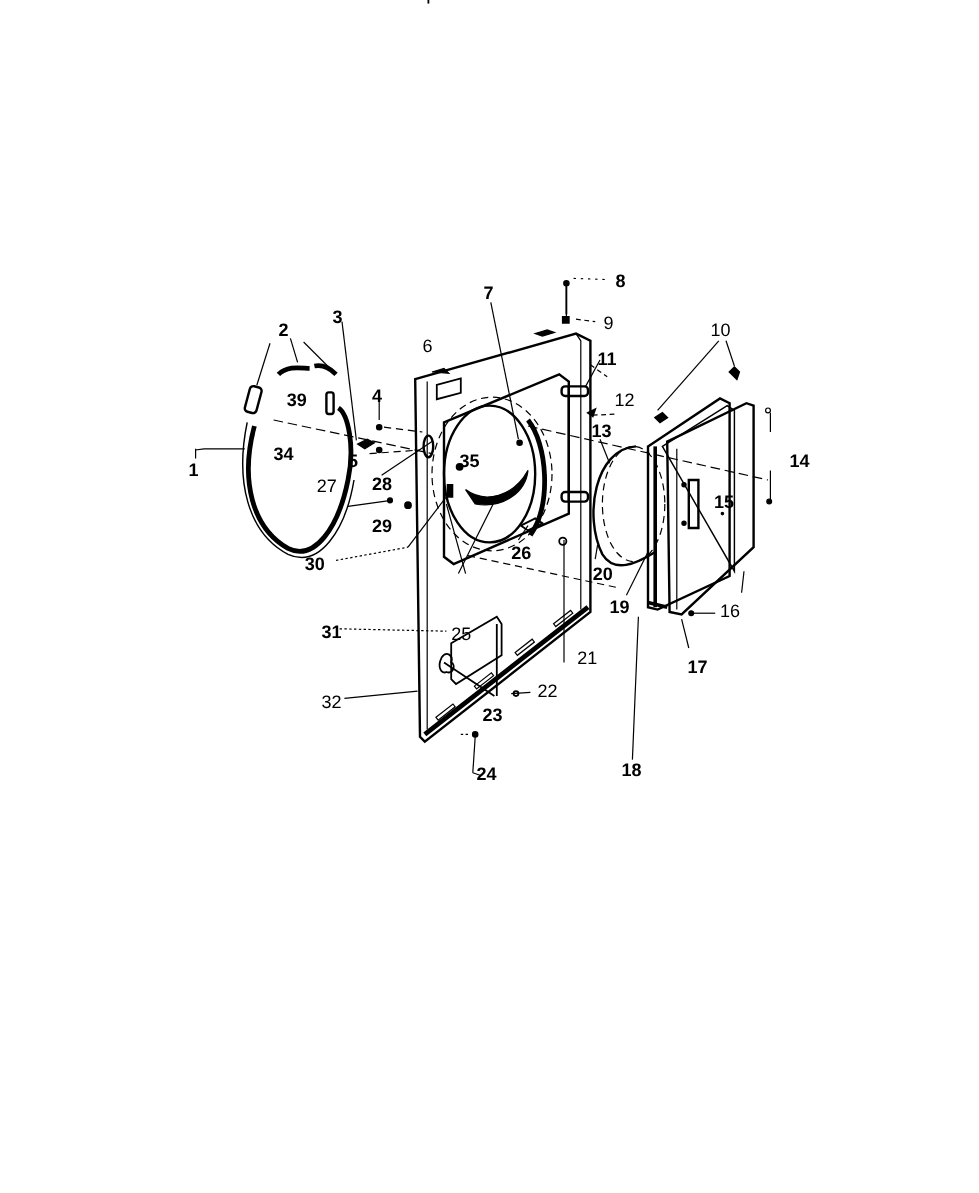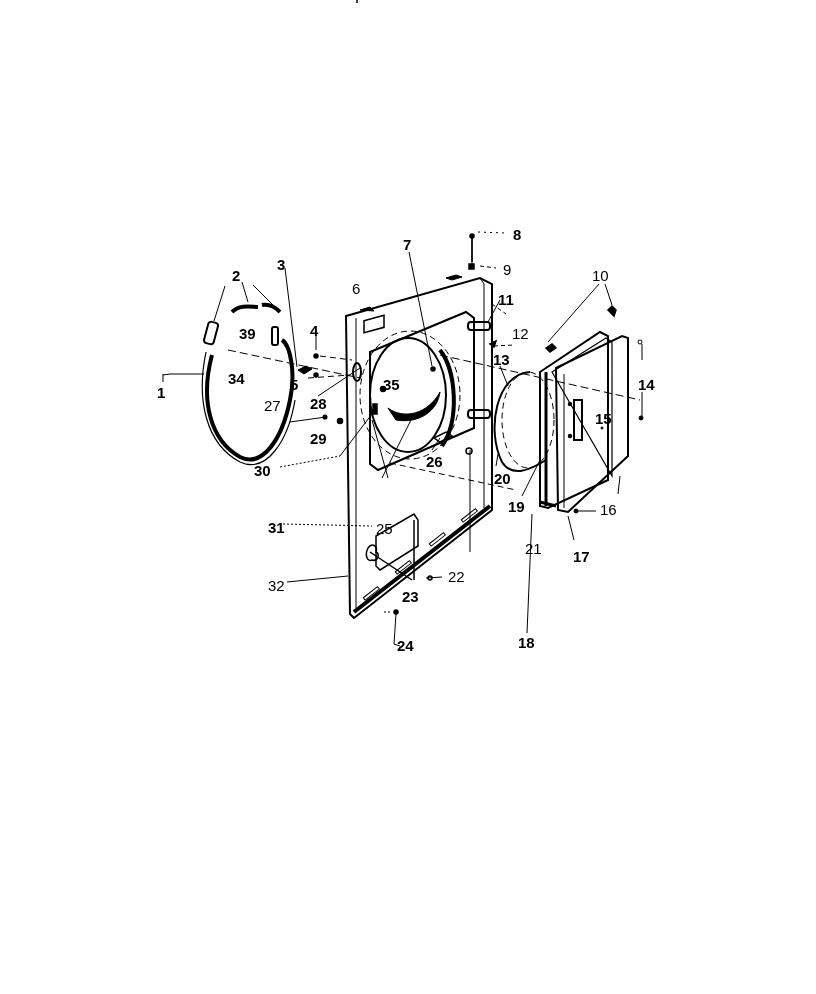--- a/index.html
+++ b/index.html
@@ -183,28 +183,28 @@
     <span class="lbl b" style="left: 310px; top: 323px;">4</span>
     <span class="lbl b" style="left: 290px; top: 377px;">5</span>
     <span class="lbl n" style="left: 352px; top: 281px;">6</span>
     <span class="lbl b" style="left: 403px; top: 237px;">7</span>
     <span class="lbl b" style="left: 513px; top: 227px;">8</span>
     <span class="lbl n" style="left: 503px; top: 262px;">9</span>
     <span class="lbl n" style="left: 592px; top: 268px;">10</span>
     <span class="lbl b" style="left: 498px; top: 292px;">11</span>
     <span class="lbl n" style="left: 512px; top: 326px;">12</span>
     <span class="lbl b" style="left: 493px; top: 352px;">13</span>
-    <span class="lbl b" style="left: 638px; top: 377px; text-align: right;">14</span>
+    <span class="lbl b" style="left: 658px; top: 377px; text-align: right;">14</span>
     <span class="lbl b" style="left: 595px; top: 411px;">15</span>
     <span class="lbl n" style="left: 600px; top: 502px;">16</span>
     <span class="lbl b" style="left: 573px; top: 549px;">17</span>
     <span class="lbl b" style="left: 518px; top: 635px;">18</span>
     <span class="lbl b" style="left: 508px; top: 499px;">19</span>
     <span class="lbl b" style="left: 494px; top: 471px;">20</span>
-    <span class="lbl n" style="left: 481px; top: 541px; margin-left: 44px;">21</span>
+    <span class="lbl n" style="left: 481px; top: 541px;">21</span>
     <span class="lbl n" style="left: 448px; top: 569px;">22</span>
     <span class="lbl b" style="left: 402px; top: 589px;">23</span>
     <span class="lbl b" style="left: 397px; top: 638px;">24</span>
     <span class="lbl n" style="left: 376px; top: 484px; margin-top: 37px;">25</span>
     <span class="lbl b" style="left: 426px; top: 454px;">26</span>
     <span class="lbl n" style="left: 264px; top: 398px;">27</span>
     <span class="lbl b" style="left: 310px; top: 396px;">28</span>
     <span class="lbl b" style="left: 310px; top: 431px;">29</span>
     <span class="lbl b" style="left: 254px; top: 463px;">30</span>
     <span class="lbl b" style="left: 268px; top: 520px;">31</span>

